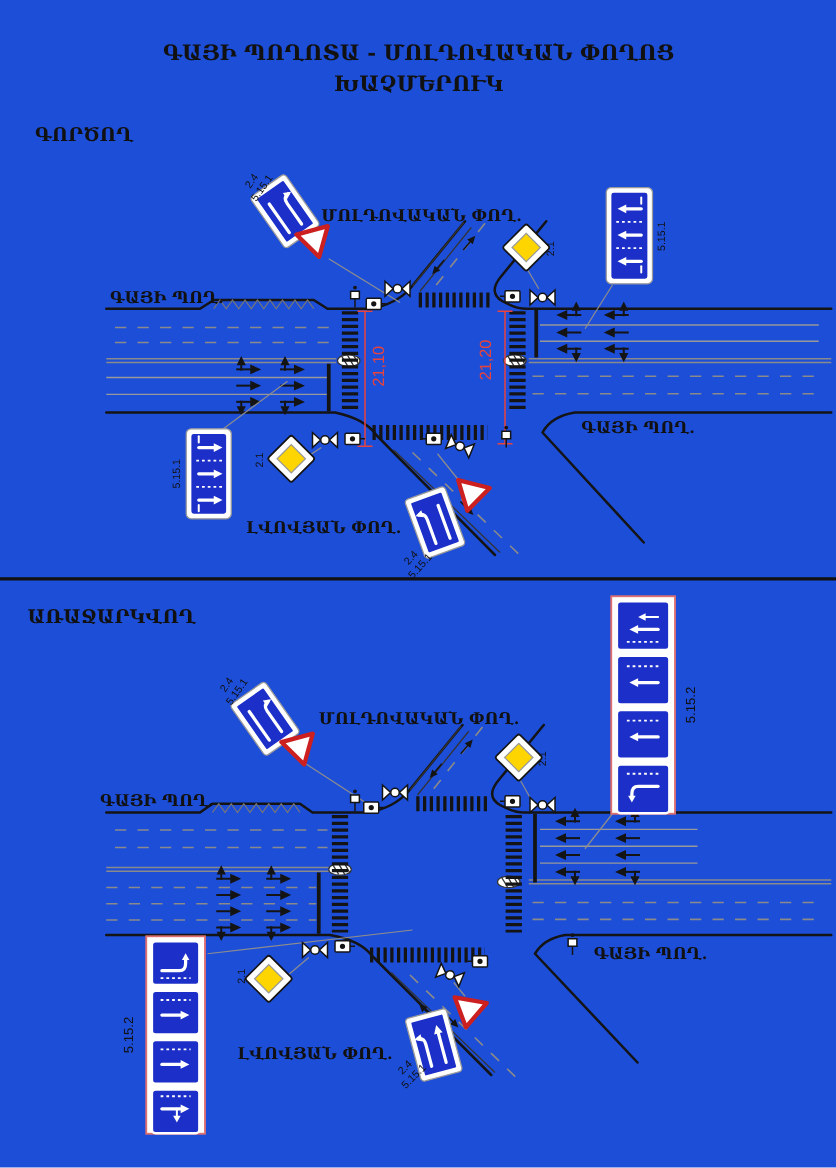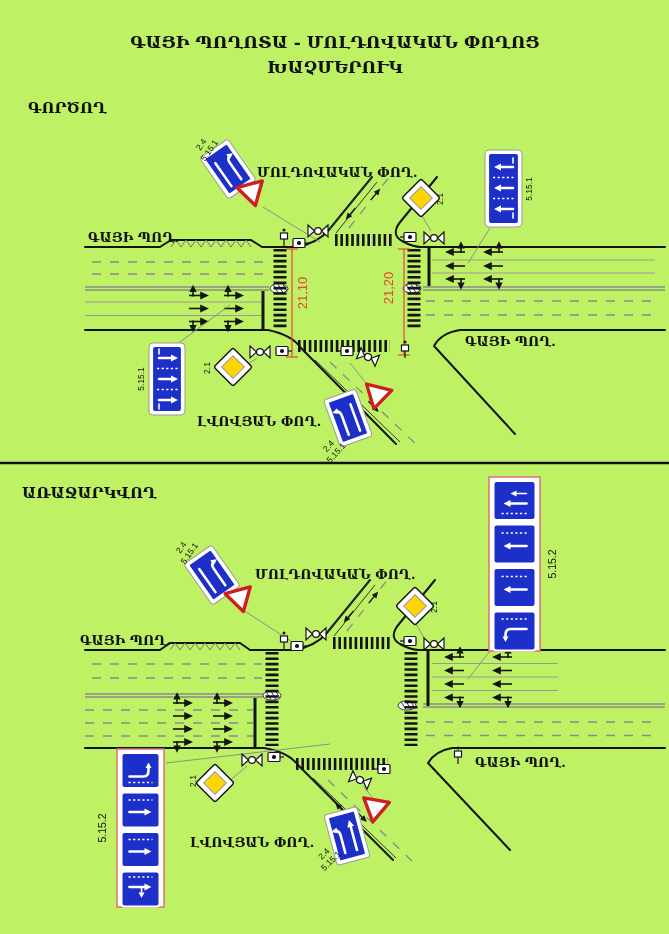--- a/index.html
+++ b/index.html
@@ -1,16 +1,16 @@
 <!DOCTYPE html>
 <html><head>
 <meta charset="utf-8">
 <style>
   html,body{margin:0;padding:0;background:#fff;}
-  .page{position:relative;width:669px;height:934px;background:#bef264;overflow:hidden;}
+  .page{position:relative;width:669px;height:934px;background:#1d4ed8;overflow:hidden;}
   svg{position:absolute;left:0;top:0;}
   .t-title{font:bold 17px "DejaVu Serif","DejaVu Sans",serif;fill:#111;}
   .t-section{font:bold 15px "DejaVu Serif","DejaVu Sans",serif;fill:#111;}
   .t-street{font:bold 13px "DejaVu Serif","DejaVu Sans",serif;fill:#111;}
   .t-code{font:8.5px "Liberation Sans","DejaVu Sans",sans-serif;fill:#111;}
   .t-code-lg{font:10.5px "Liberation Sans","DejaVu Sans",sans-serif;fill:#111;}
   .t-dim{font:13px "Liberation Sans","DejaVu Sans",sans-serif;fill:#e8433c;}
   .edge{stroke:#141414;stroke-width:2;fill:none;stroke-linejoin:round;stroke-linecap:round;}
   .edge-thin{stroke:#333;stroke-width:1;fill:none;}
   .zig{stroke:#777;stroke-width:1;fill:none;}

